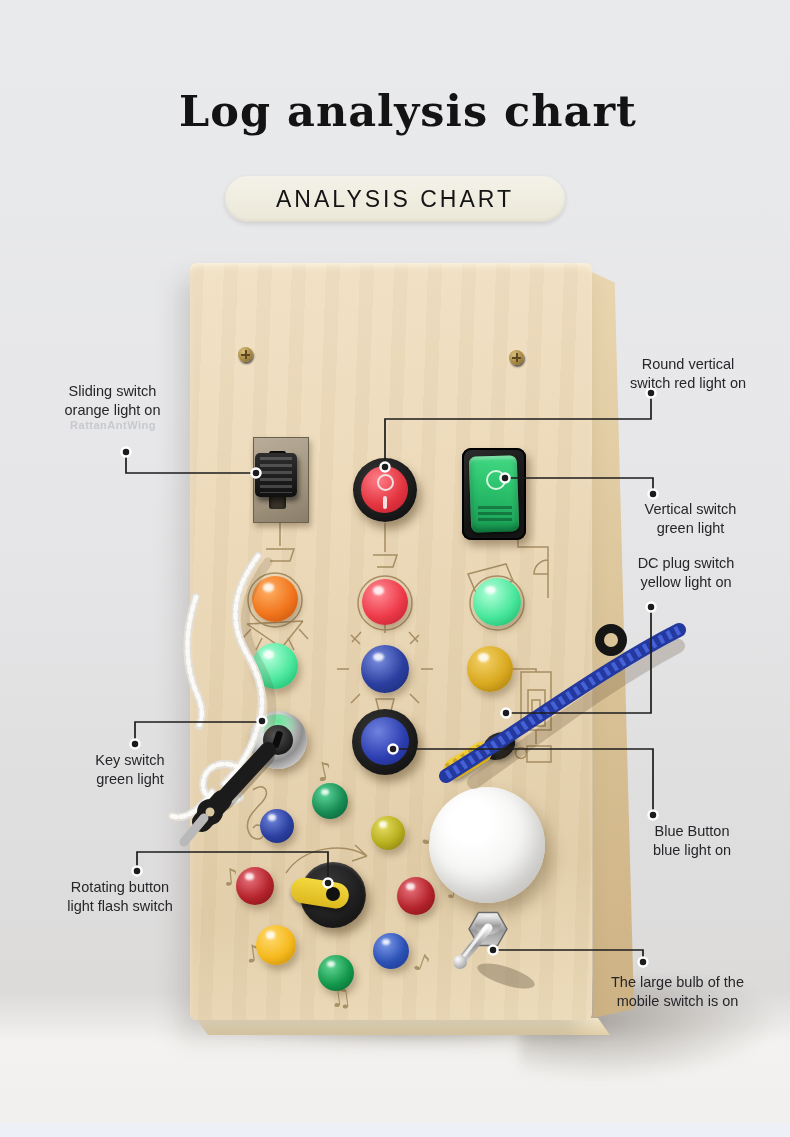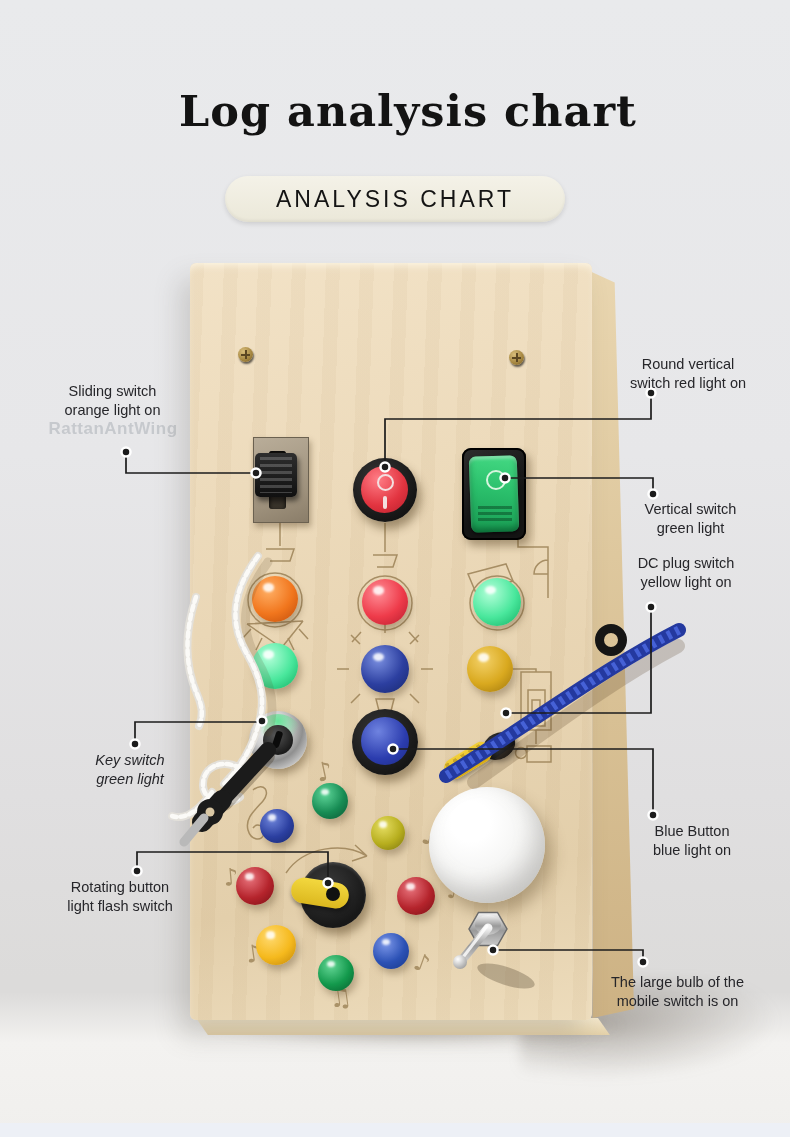--- a/index.html
+++ b/index.html
@@ -18,21 +18,21 @@
     background:radial-gradient(ellipse,rgba(110,100,85,.42),transparent 70%);filter:blur(6px);}
   
   .title{left:0;top:86px;width:790px;text-align:center;
     font-family:"DejaVu Serif",serif;font-size:43px;font-weight:600;
     color:#131313;letter-spacing:1px;padding-left:13px;}
   .badge{top:176px;left:50%;transform:translateX(-50%);height:46px;min-width:280px;
     padding:0 30px;border-radius:24px;display:flex;align-items:center;justify-content:center;
     background:linear-gradient(180deg,#f4f2e8,#ebe8d9);
     box-shadow:0 2px 5px rgba(0,0,0,.12),inset 0 -2px 3px rgba(0,0,0,.05);
     font-size:23px;font-weight:400;letter-spacing:3px;color:#141414;}
-  .watermark{left:28px;top:419px;width:170px;text-align:center;font-size:17px;font-weight:600;
+  .watermark{left:28px;top:419px;width:170px;text-align:center;font-size:11px;font-weight:600;
     color:#c3c6cb;letter-spacing:.5px;filter:blur(.7px);opacity:.9;}
   
   .board-front{left:190px;top:263px;width:402px;height:757px;z-index:1;border-radius:6px;
     background:linear-gradient(170deg,#f2e2c6,#ead7b6 45%,#e3cfab 80%,#eddcbc),
       repeating-linear-gradient(92deg,rgba(160,130,80,.05) 0 14px,transparent 14px 34px);
     background-blend-mode:multiply;
     box-shadow:inset 0 6px 8px -4px rgba(255,250,235,.9),-10px 16px 26px rgba(100,95,88,.22);}
   .board-side{left:588px;top:266px;width:46px;height:752px;z-index:1;
     clip-path:polygon(8% 0.8%,58% 2.2%,100% 98.8%,10% 100%);
     background:linear-gradient(#e9d6b0,#d8c094 60%,#cdb284);}
@@ -133,21 +133,21 @@
     background:linear-gradient(180deg,#f3d83f,#dcb81e);box-shadow:1px 3px 4px rgba(0,0,0,.4);}
   .knob-cap{left:326px;top:887px;width:14px;height:14px;border-radius:50%;background:#111;}
   
   .callout-label{position:absolute;z-index:7;font-size:14.5px;line-height:1.32;color:#26262a;
     text-align:center;white-space:pre-line;}
   .c-slide{left:30px;top:382px;width:165px;}
   .c-round{left:593px;top:355px;width:190px;}
   .c-vert{left:603px;top:500px;width:175px;}
   .c-dc{left:597px;top:554px;width:178px;}
   .c-bluebtn{left:612px;top:822px;width:160px;}
-  .c-key{left:55px;top:751px;width:150px;font-style:italic;}
+  .c-key{left:55px;top:751px;width:150px;}
   .c-rot{left:35px;top:878px;width:170px;}
   .c-bulb{left:575px;top:973px;width:205px;}
 </style>
 </head>
 <body>
 
 <div class="stage">
 
   <div class="abs floor"></div>
   <div class="abs shadow-main"></div>

